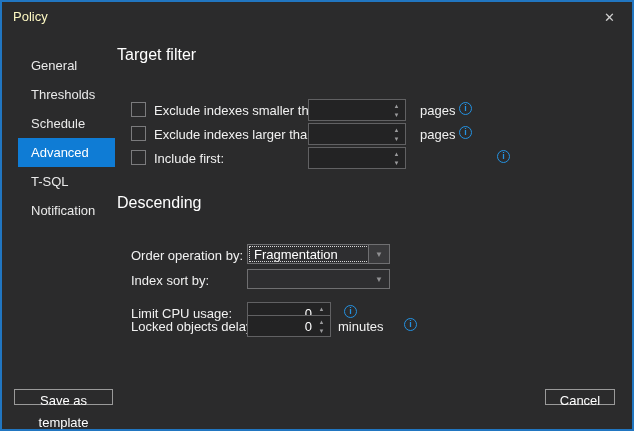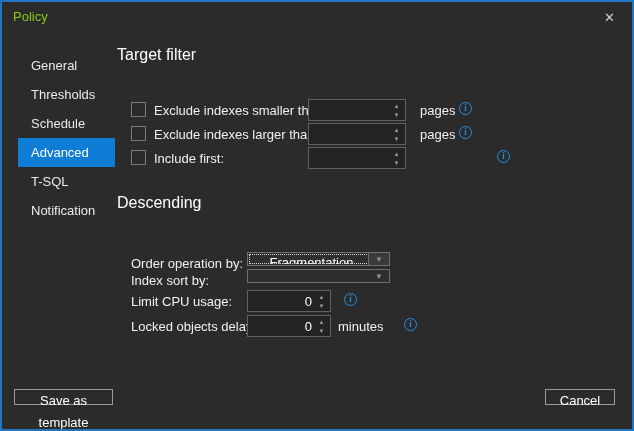--- a/index.html
+++ b/index.html
@@ -8,21 +8,21 @@
     width:634px;height:431px;
     box-sizing:border-box;
     background:#2b2b2c;
     border:2px solid #2176c1;
     font-family:"Liberation Sans", sans-serif;
     color:#f1f1f1;
     overflow:hidden;
   }
   
   .titlebar{position:absolute;left:0;top:0;right:0;height:30px;}
-  .title{position:absolute;left:11px;top:7px;font-size:13px;color:#84cc16;}
+  .title{position:absolute;left:11px;top:7px;font-size:13px;color:#fef9c3;}
   .close{position:absolute;right:13px;top:6px;font-size:13px;color:#d0d0d0;cursor:default;padding:2px 4px;}
   
   .side-item{
     position:absolute;left:16px;width:97px;height:29px;line-height:29px;
     padding-left:13px;font-size:13px;color:#eaeaea;box-sizing:border-box;cursor:default;
   }
   .side-item.selected{background:#0f7cd5;color:#ffffff;}
   
   .section-heading{position:absolute;left:115px;font-size:16px;font-weight:400;color:#ffffff;}
   
@@ -37,21 +37,21 @@
     background:#232324;border:1px solid #616163;}
   .spinner input{position:absolute;left:2px;top:1px;height:18px;right:18px;
     background:transparent;border:none;outline:none;color:#ffffff;
     font-family:"Liberation Sans",sans-serif;font-size:13px;text-align:right;padding:0;margin:0;width:calc(100% - 20px);}
   .arrows{position:absolute;right:1px;top:1px;bottom:1px;width:15px;
     display:flex;flex-direction:column;justify-content:space-around;align-items:center;}
   .arr{font-size:6px;line-height:6px;color:#9b9b9d;}
   
   .e-row{position:absolute;left:129px;width:500px;height:22px;}
   .e-lbl{position:absolute;left:0;top:4px;font-size:13px;white-space:nowrap;}
-  .combo{position:absolute;left:116px;top:0;width:143px;height:14px;box-sizing:border-box;
+  .combo{position:absolute;left:116px;top:0;width:143px;height:20px;box-sizing:border-box;
     background:#2e2e30;border:1px solid #6f6f71;}
   .combo-txt{position:absolute;left:1px;top:1px;bottom:1px;right:20px;
     padding-left:5px;font-size:13px;line-height:17px;color:#ffffff;white-space:nowrap;overflow:hidden;}
   .combo-arrow{position:absolute;right:0;top:0;bottom:0;width:20px;
     display:flex;align-items:center;justify-content:center;font-size:8px;color:#8f8f91;}
   .combo.focused .combo-txt{outline:1px dotted #d8d8d8;outline-offset:-1px;}
   .combo.focused .combo-arrow{border-left:1px solid #6f6f71;background:#3a3a3c;}
   .e-spin{left:116px;width:84px;height:22px;}
   .e-unit{position:absolute;top:4px;font-size:13px;white-space:nowrap;}
   
@@ -119,36 +119,36 @@
       <div class="arrows">
         <span class="arr">▲</span>
         <span class="arr">▼</span>
       </div>
     </div>
     <div class="info-icon" style="left:366px;">i</div>
   </div>
 
   <div class="section-heading" style="top:192px;">Descending</div>
 
-  <div class="e-row" style="top:250px;text-align:center;">
+  <div class="e-row" style="top:242px;">
     <div class="e-lbl">Order operation by:</div>
     <div class="combo focused">
       <div class="combo-txt">Fragmentation</div>
       <div class="combo-arrow">▼</div>
     </div>
   </div>
 
   <div class="e-row" style="top:267px;">
     <div class="e-lbl">Index sort by:</div>
     <div class="combo">
       <div class="combo-arrow">▼</div>
     </div>
   </div>
 
-  <div class="e-row" style="top:288px;">
+  <div class="e-row" style="top:300px;">
     <div class="e-lbl">Limit CPU usage:</div>
     <div class="spinner e-spin">
       <input type="text" value="0" style="">
       <div class="arrows">
         <span class="arr">▲</span>
         <span class="arr">▼</span>
       </div>
     </div>
     <div class="info-icon" style="left:213px;">i</div>
   </div>

